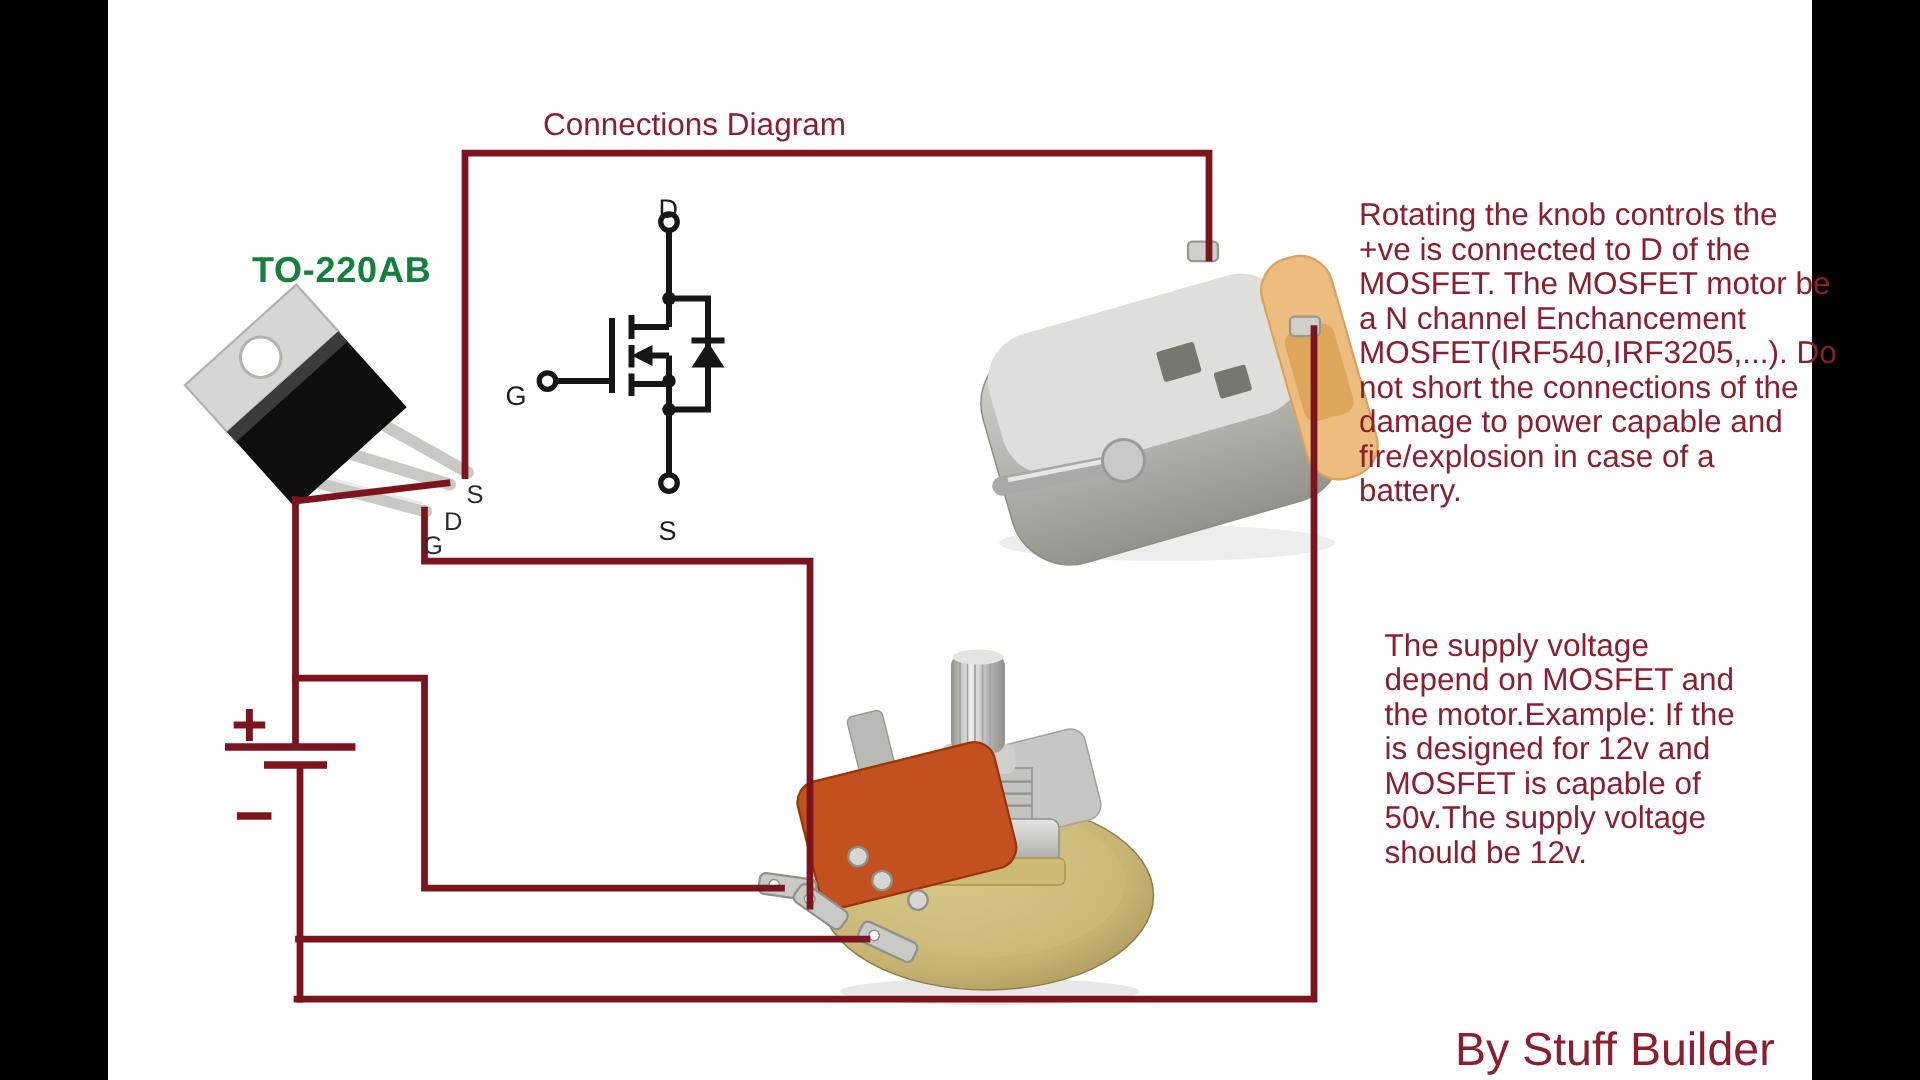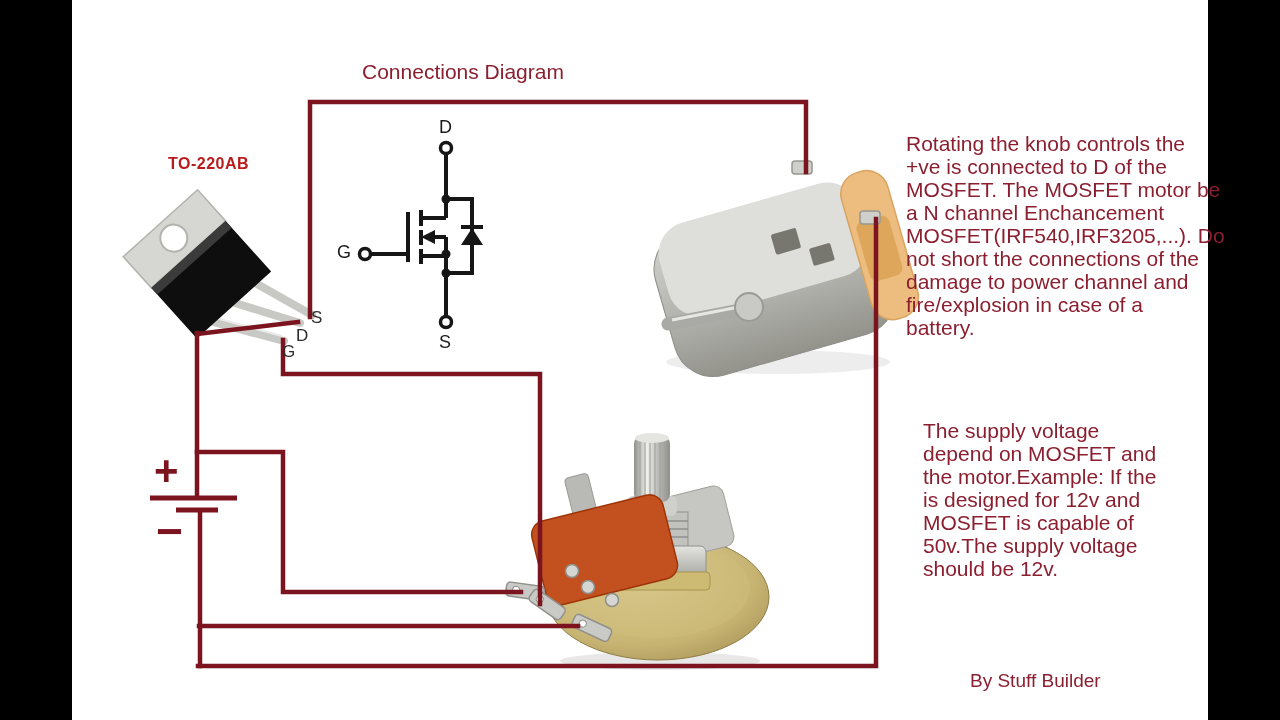--- a/index.html
+++ b/index.html
@@ -2,39 +2,39 @@
 <html><head>
 <meta charset="utf-8">
 <style>
   html,body{margin:0;padding:0;background:#ffffff;}
   .stage{position:relative;width:1280px;height:720px;background:#ffffff;overflow:hidden;
          font-family:"Liberation Sans",sans-serif;}
   .bar{position:absolute;top:0;height:720px;background:#000;}
   .bar.left{left:0;width:72px;}
   .bar.right{left:1208px;width:72px;}
   svg.layer{position:absolute;left:0;top:0;}
-  .txt{position:absolute;white-space:nowrap;}
+  .txt{position:absolute;white-space:nowrap;margin-top:12px;}
   .title{left:362px;top:60px;font-size:21px;color:#8b1f30;}
-  .pkg-label{left:168px;top:155px;font-size:16px;font-weight:bold;color:#b91c1c;letter-spacing:.5px;text-align:center;}
+  .pkg-label{left:168px;top:155px;font-size:24px;font-weight:bold;color:#15803d;letter-spacing:.5px;text-align:center;}
   .pin{font-size:17px;color:#2b2b2b;}
   .pin.s{left:311px;top:308px;}
   .pin.d{left:296px;top:326px;}
   .pin.g{left:282px;top:342px;}
   .sym{font-size:18px;color:#1a1a1a;}
   .sym.d{left:439px;top:117px;}
   .sym.g{left:337px;top:242px;}
   .sym.s{left:439px;top:332px;}
   .bat{font-weight:bold;color:#7c141f;line-height:1;}
   .bat.plus{left:154px;top:450px;font-size:42px;}
   .bat.minus{left:156px;top:508px;font-size:46px;}
   .note{position:absolute;color:#8b1f30;font-size:21px;line-height:23px;}
   .note div{white-space:nowrap;}
   .note1{left:906px;top:132px;}
   .note2{left:923px;top:419px;line-height:23px;}
-  .credit{left:970px;top:670px;font-size:19px;color:#8b1f30;}
+  .credit{left:970px;top:670px;font-size:31px;color:#8b1f30;}
 </style>
 </head>
 <body>
 
 <div class="stage">
 
   <div class="bar left"></div>
   <div class="bar right"></div>
 
   <svg class="layer" width="1280" height="720" viewBox="0 0 1280 720">
@@ -191,21 +191,21 @@
   <div class="txt bat plus">+</div>
   <div class="txt bat minus">−</div>
 
   <div class="note note1">
     <div>Rotating the knob controls the</div>
     <div>+ve is connected to D of the</div>
     <div>MOSFET. The MOSFET motor be</div>
     <div>a N channel Enchancement</div>
     <div>MOSFET(IRF540,IRF3205,...). Do</div>
     <div>not short the connections of the</div>
-    <div>damage to power channel and</div>
+    <div>damage to power capable and</div>
     <div>fire/explosion in case of a</div>
     <div>battery.</div>
   </div>
 
   <div class="note note2">
     <div>The supply voltage</div>
     <div>depend on MOSFET and</div>
     <div>the motor.Example: If the</div>
     <div>is designed for 12v and</div>
     <div>MOSFET is capable of</div>

